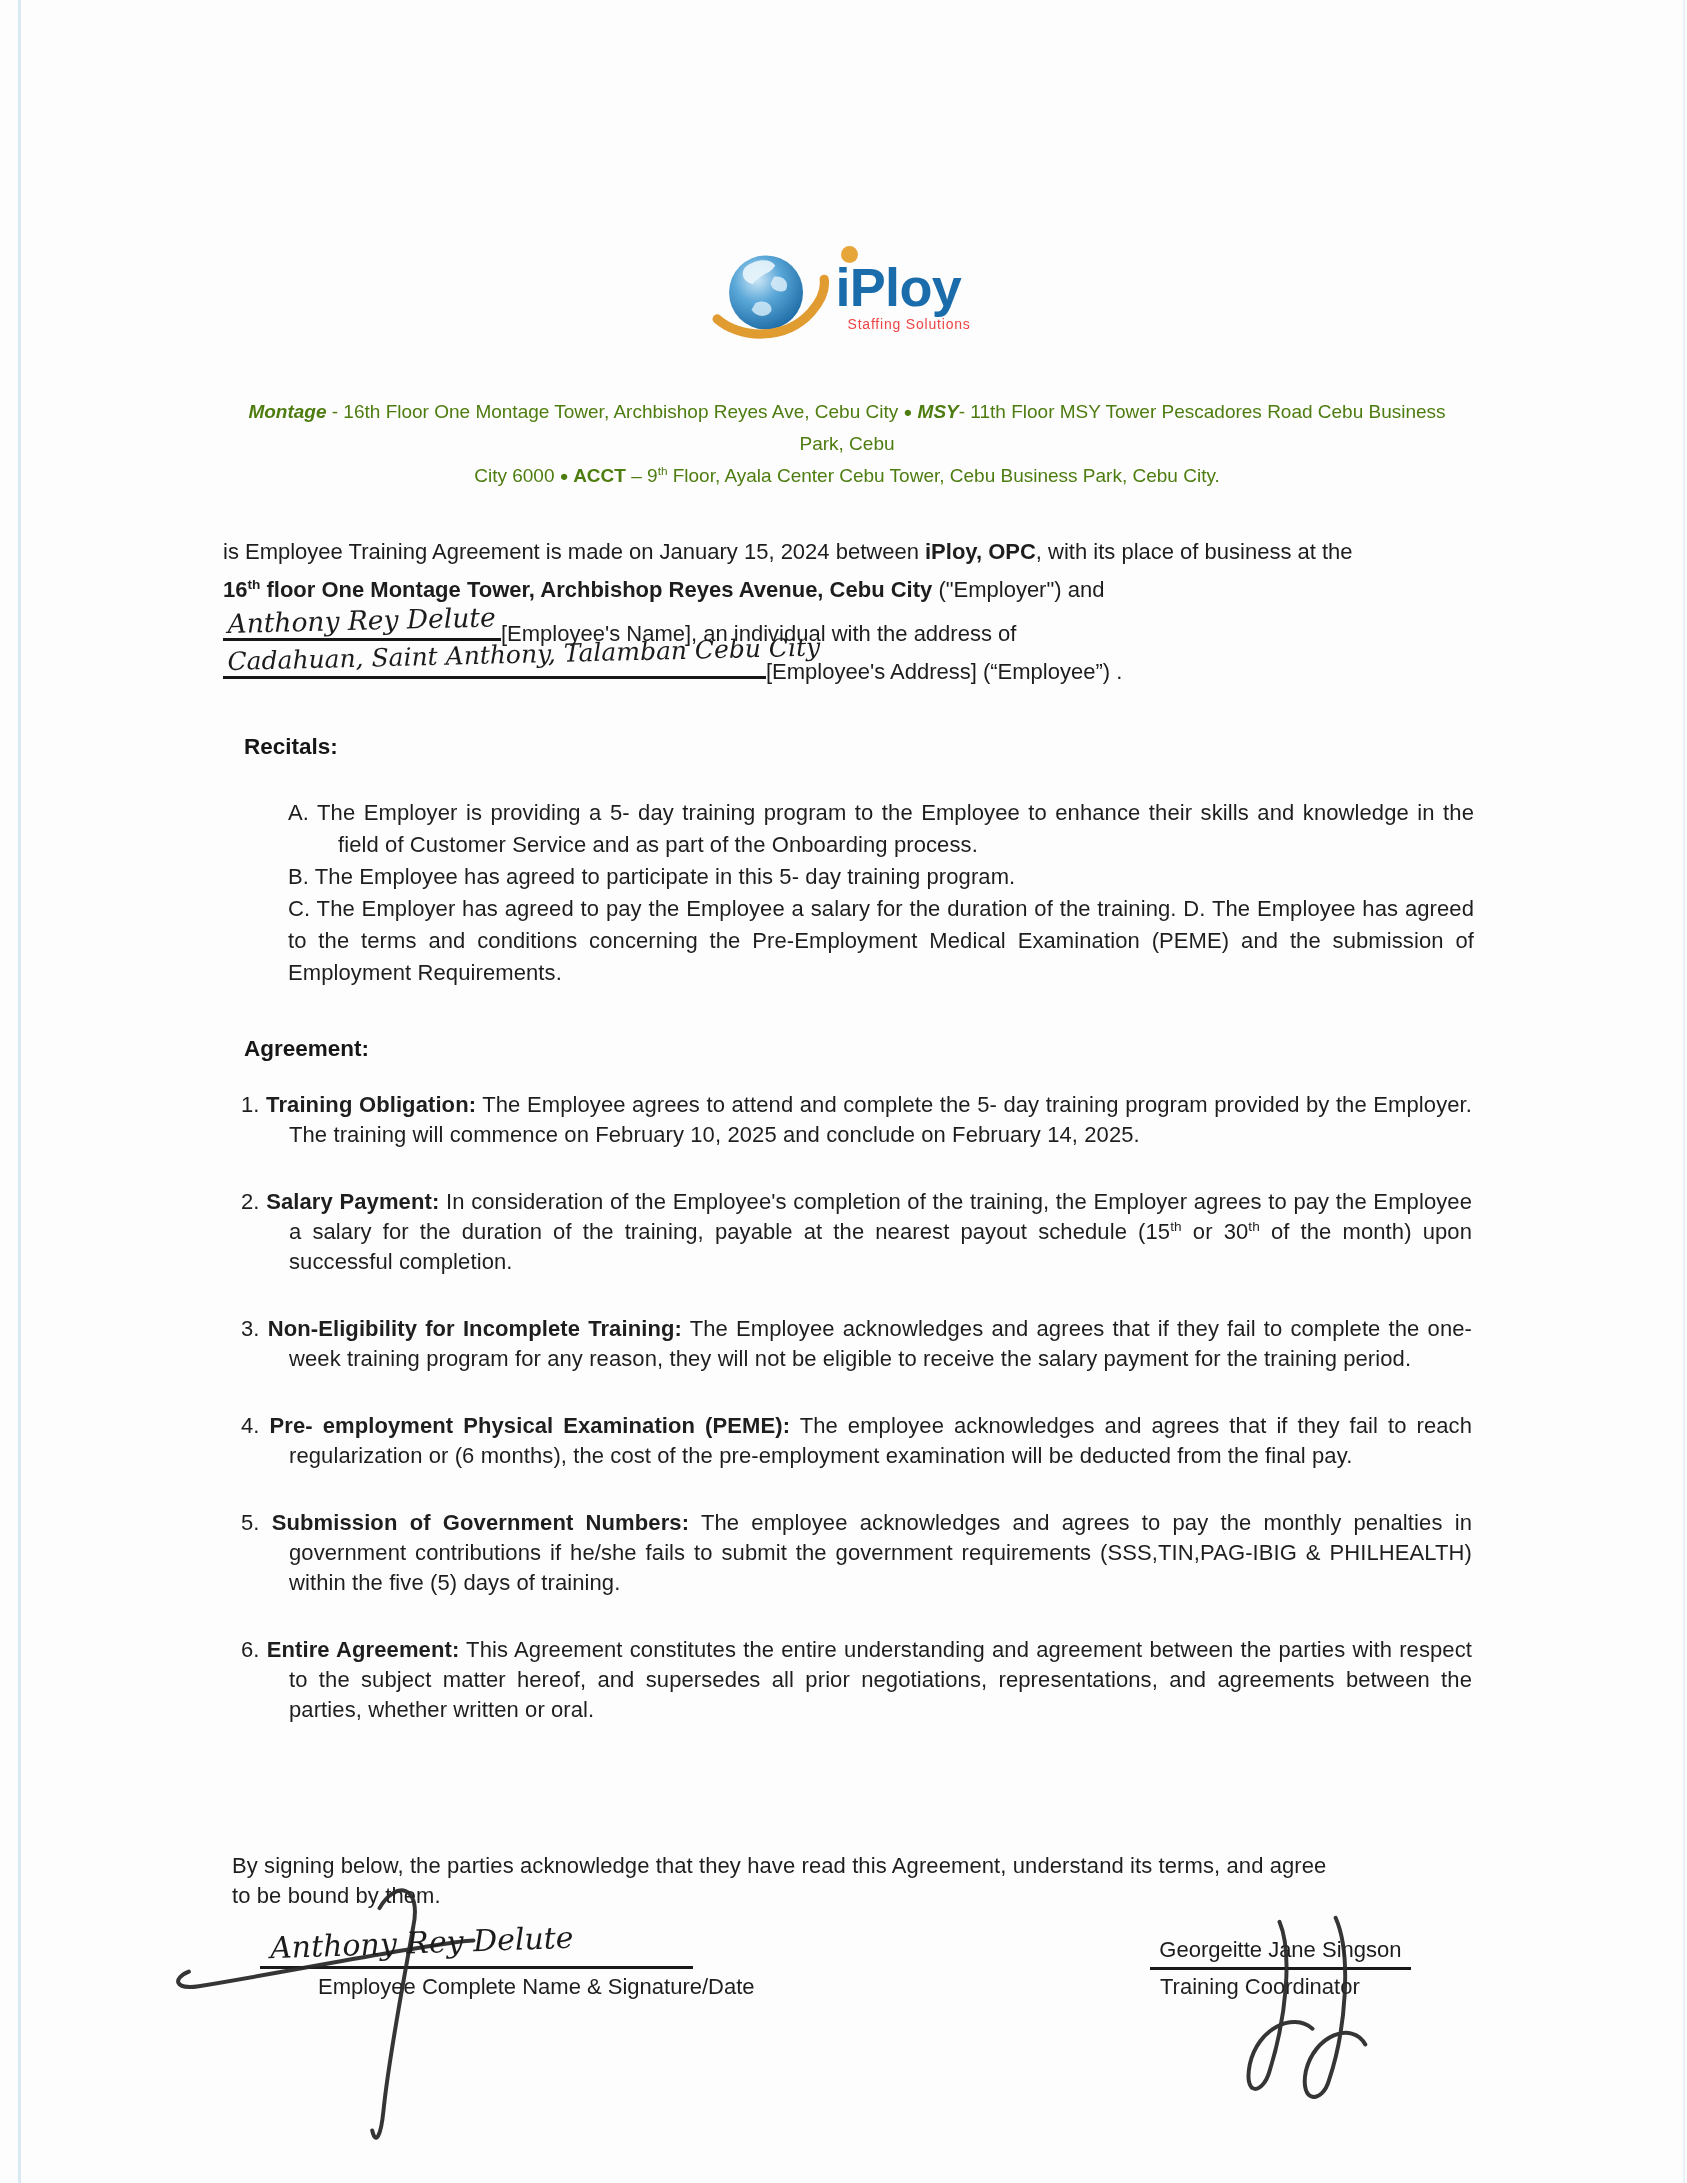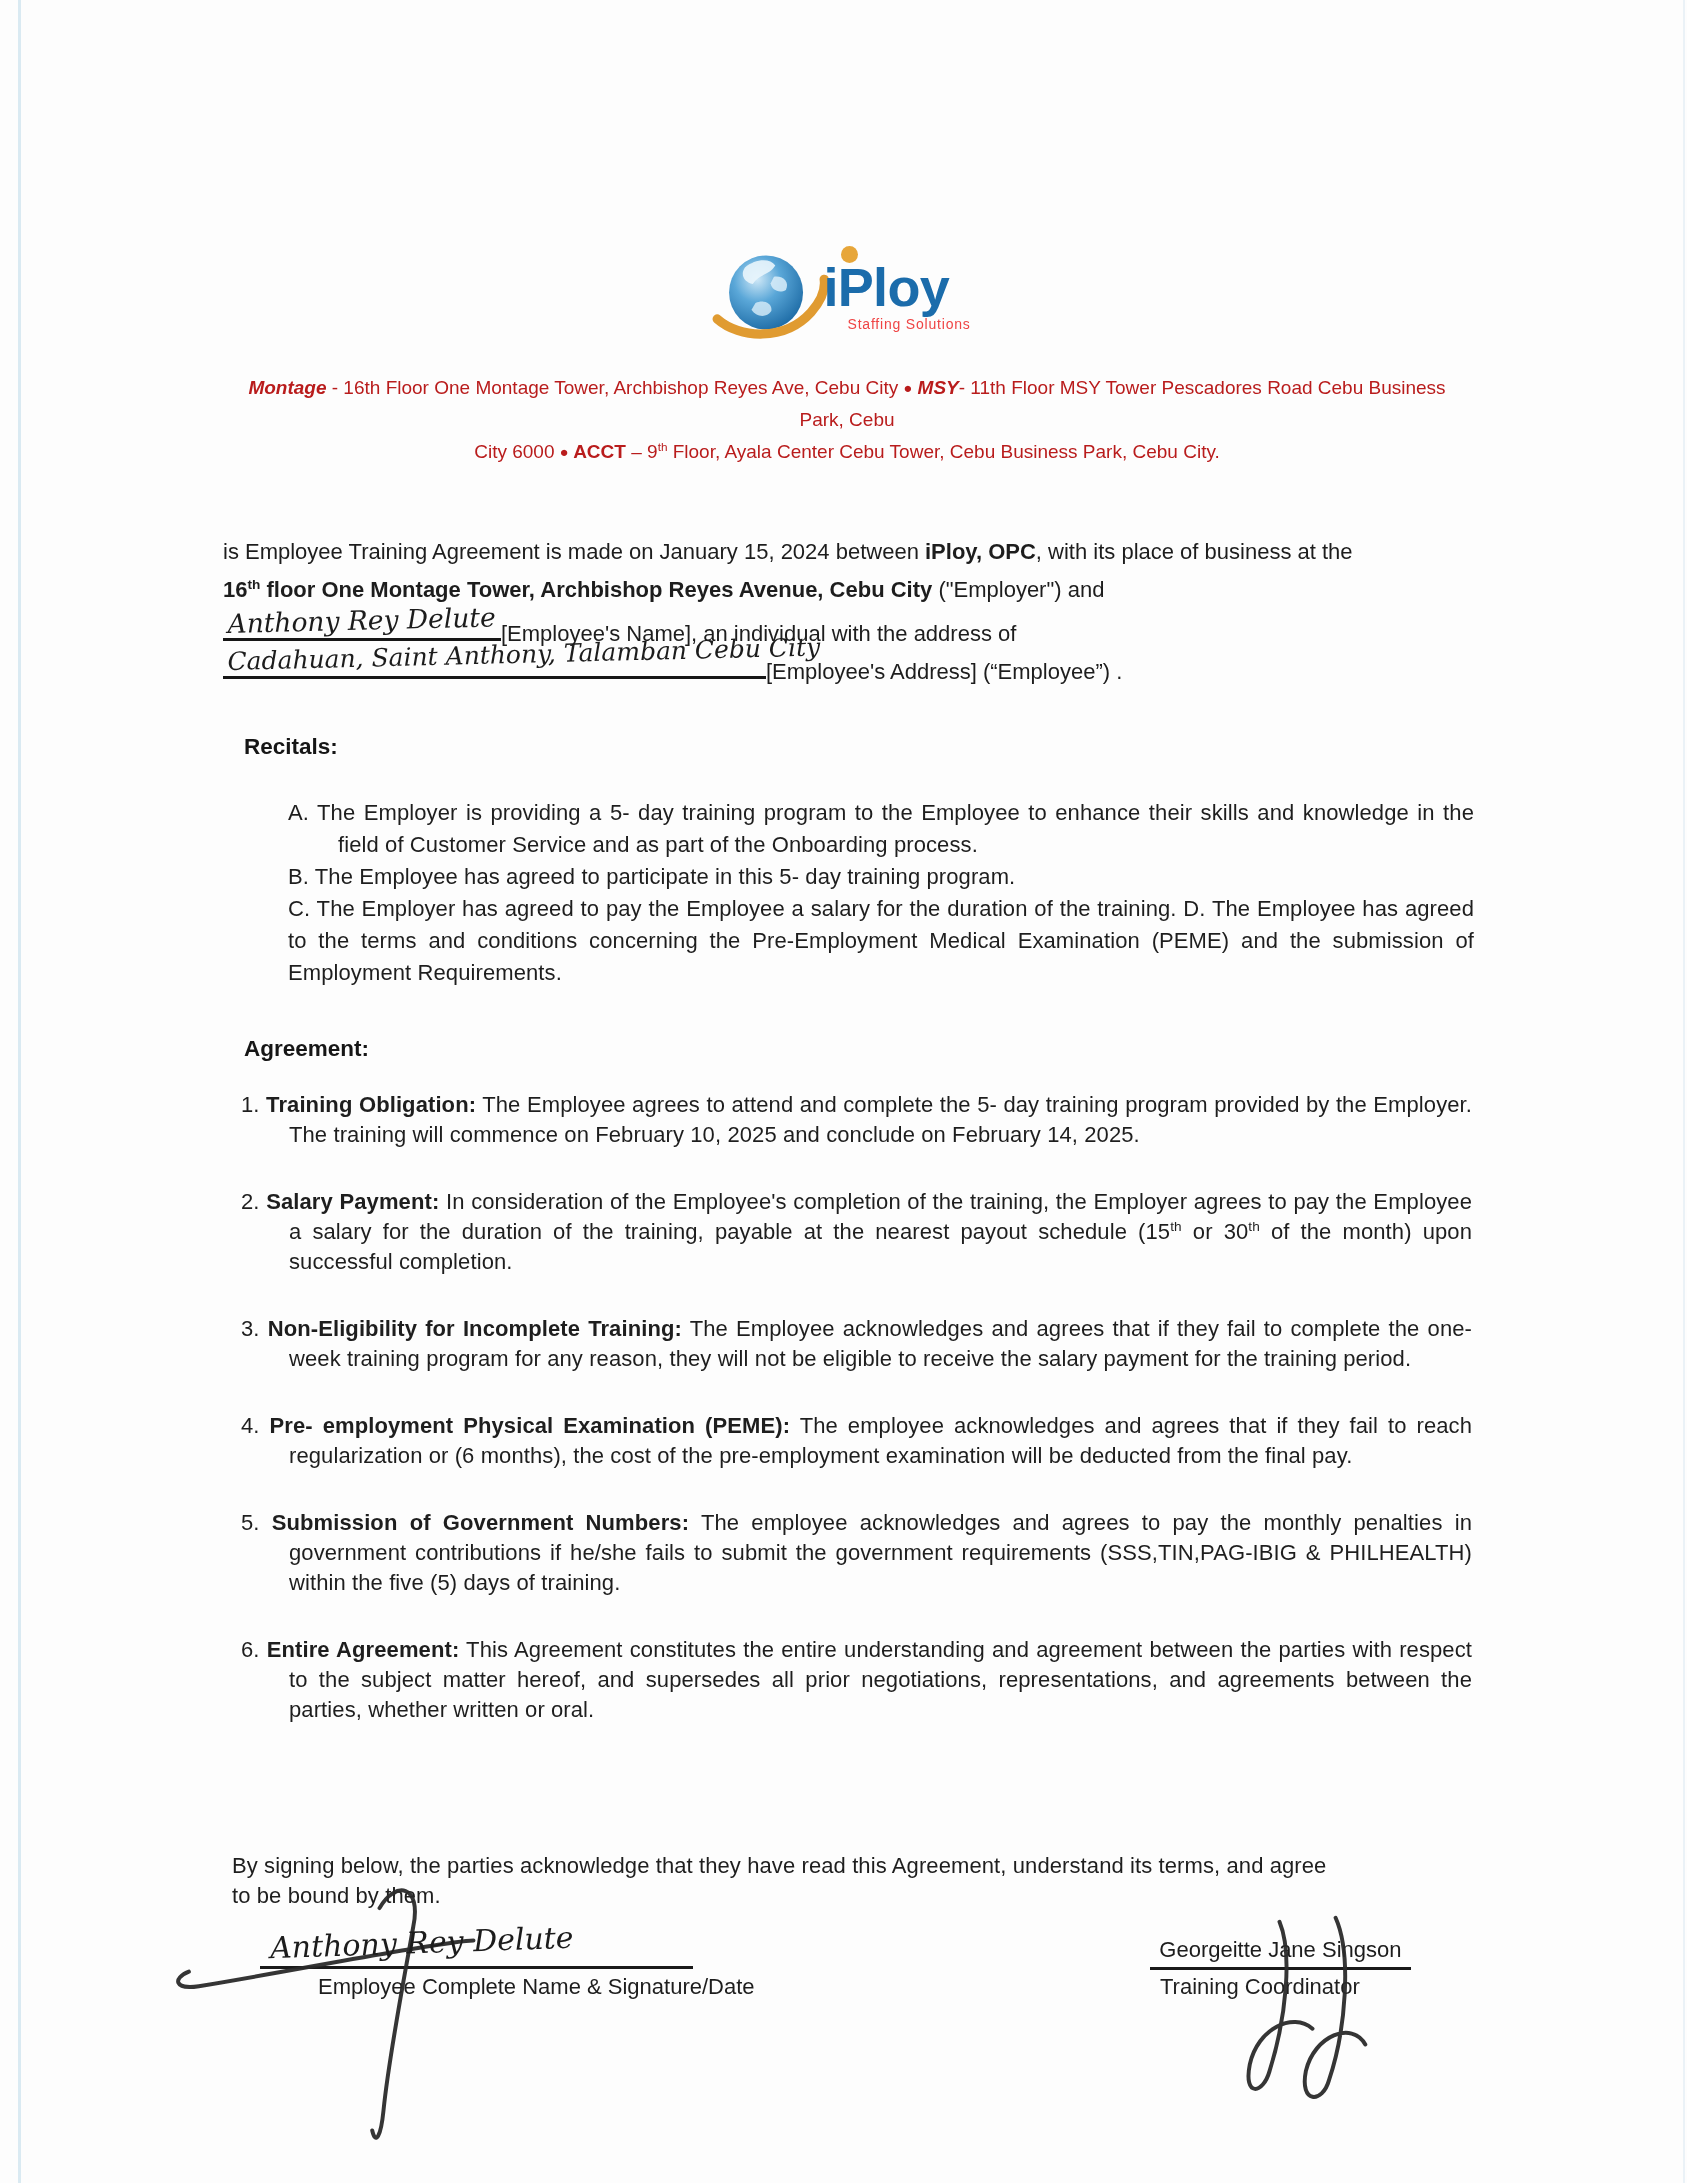--- a/index.html
+++ b/index.html
@@ -10,30 +10,30 @@
     -webkit-font-smoothing:antialiased;
   }
   .edge{position:absolute;top:0;height:2183px;}
   .edge-l{left:18px;width:2.6px;background:#d3e6f0;opacity:.85;}
   .edge-r{right:2px;width:2px;background:#e3edf4;opacity:.7;}
 
   
   .logo-wrap{position:absolute;top:241px;left:0;width:100%;display:flex;justify-content:center;}
   .logo{position:relative;width:278px;height:109px;}
   .logo-mark{position:absolute;left:0;top:0;}
-  .brand{position:absolute;left:119px;top:14.6px;font-size:54px;font-weight:bold;
+  .brand{position:absolute;left:131px;top:14.6px;font-size:54px;font-weight:bold;
          color:#1b6cab;letter-spacing:-0.7px;}
   .idot{position:absolute;left:136px;top:5.3px;width:17px;height:17px;border-radius:50%;
         background:#e7a63a;}
   .tagline{position:absolute;left:143px;top:75px;font-size:14px;color:#ef4444;
            letter-spacing:0.8px;}
 
   
-  .addr{position:absolute;top:372px;left:225px;width:1244px;text-align:center;
-        font-size:19px;line-height:32px;color:#b91c1c;}
+  .addr{position:absolute;top:396px;left:225px;width:1244px;text-align:center;
+        font-size:19px;line-height:32px;color:#4d7c0f;}
   .bi{font-weight:bold;font-style:italic;}
   .b{font-weight:bold;}
   .dot{font-size:14.6px;vertical-align:1.3px;}
   sup{font-size:0.62em;vertical-align:super;line-height:0;}
   .intro{position:absolute;top:533px;left:223px;width:1239px;font-size:22px;color:#1d1d1d;}
   .iline{line-height:38px;height:38px;white-space:nowrap;}
   .jline{text-align:justify;text-align-last:justify;}
   .jline::after{content:"";display:inline-block;width:100%;}
   .field{display:inline-block;position:relative;border-bottom:3.3px solid #161616;height:29px;}
   .f-name{width:278px;}

